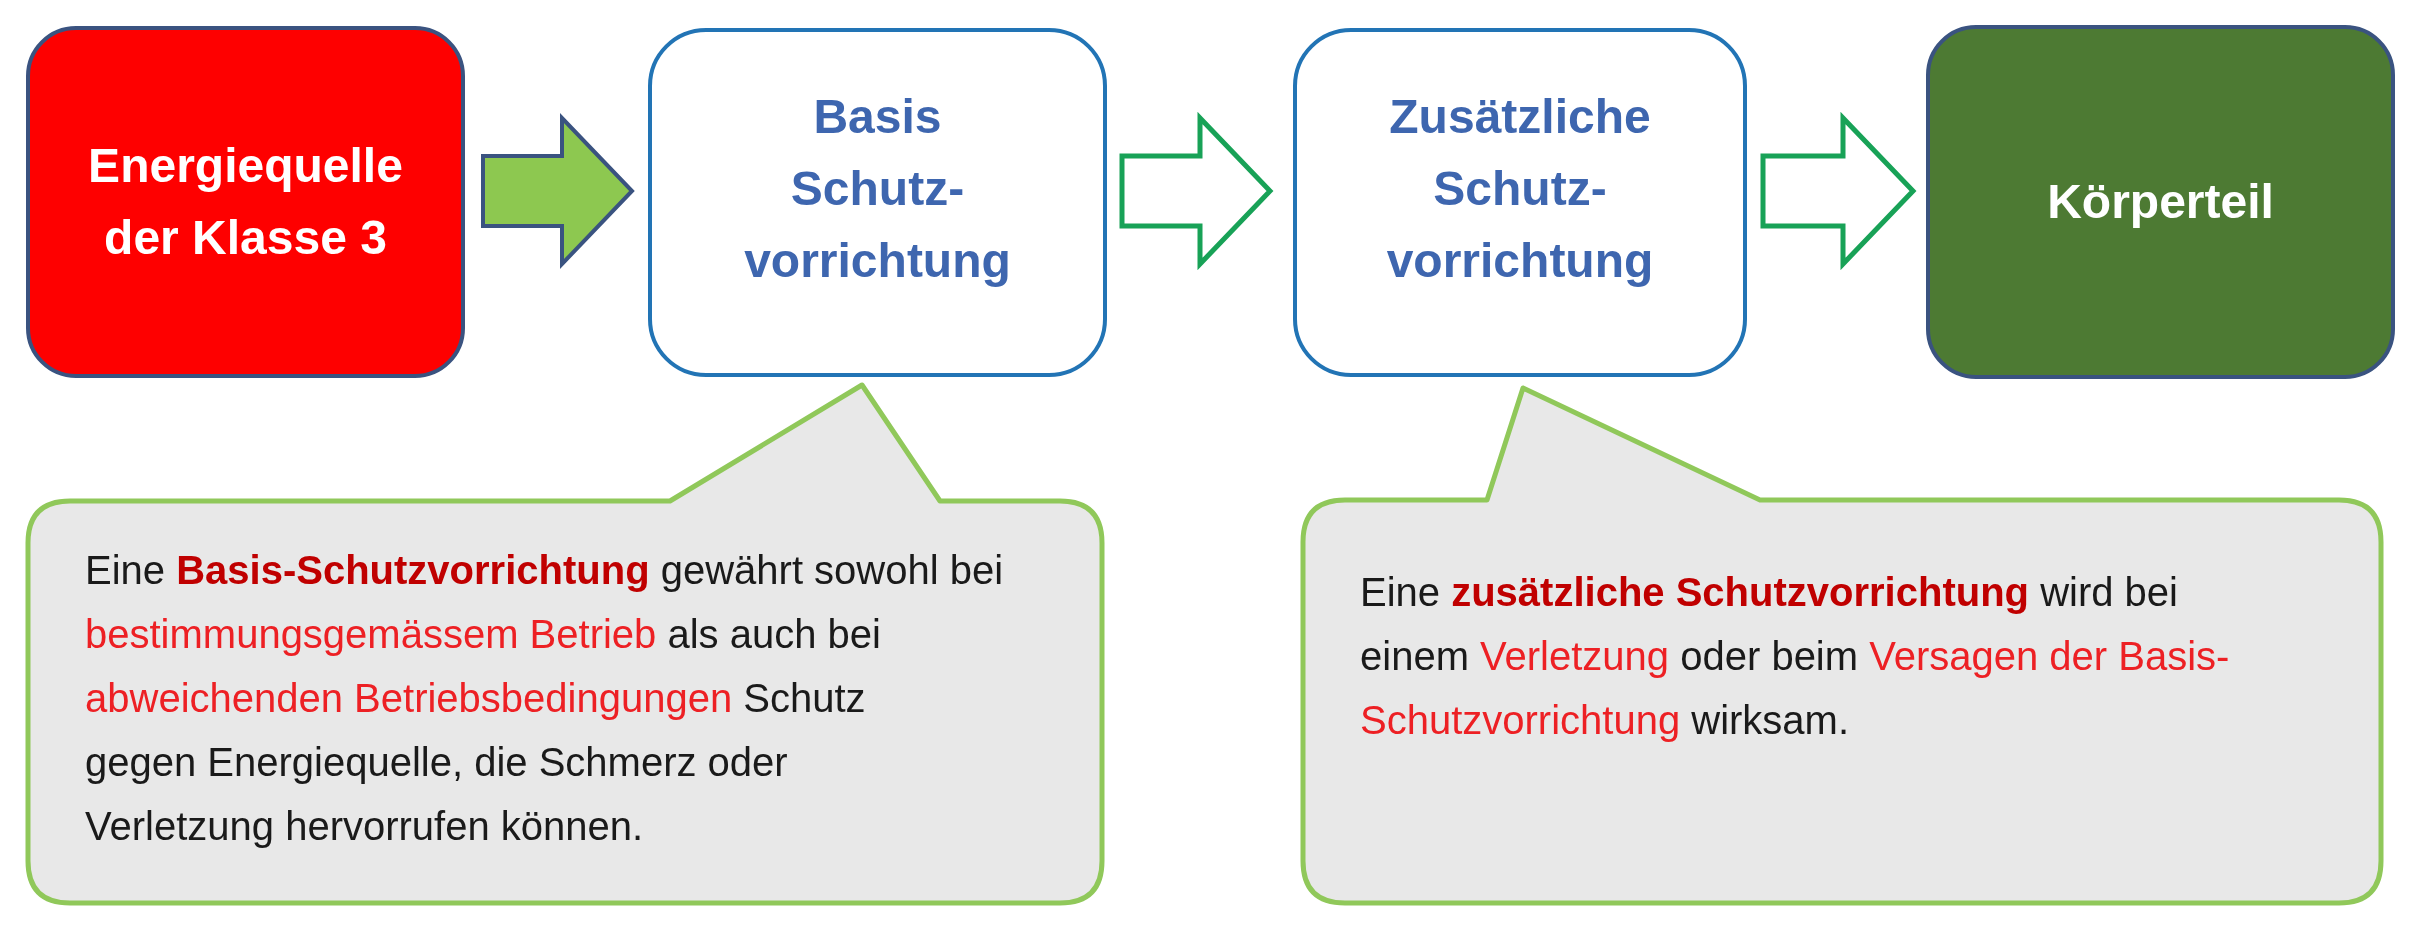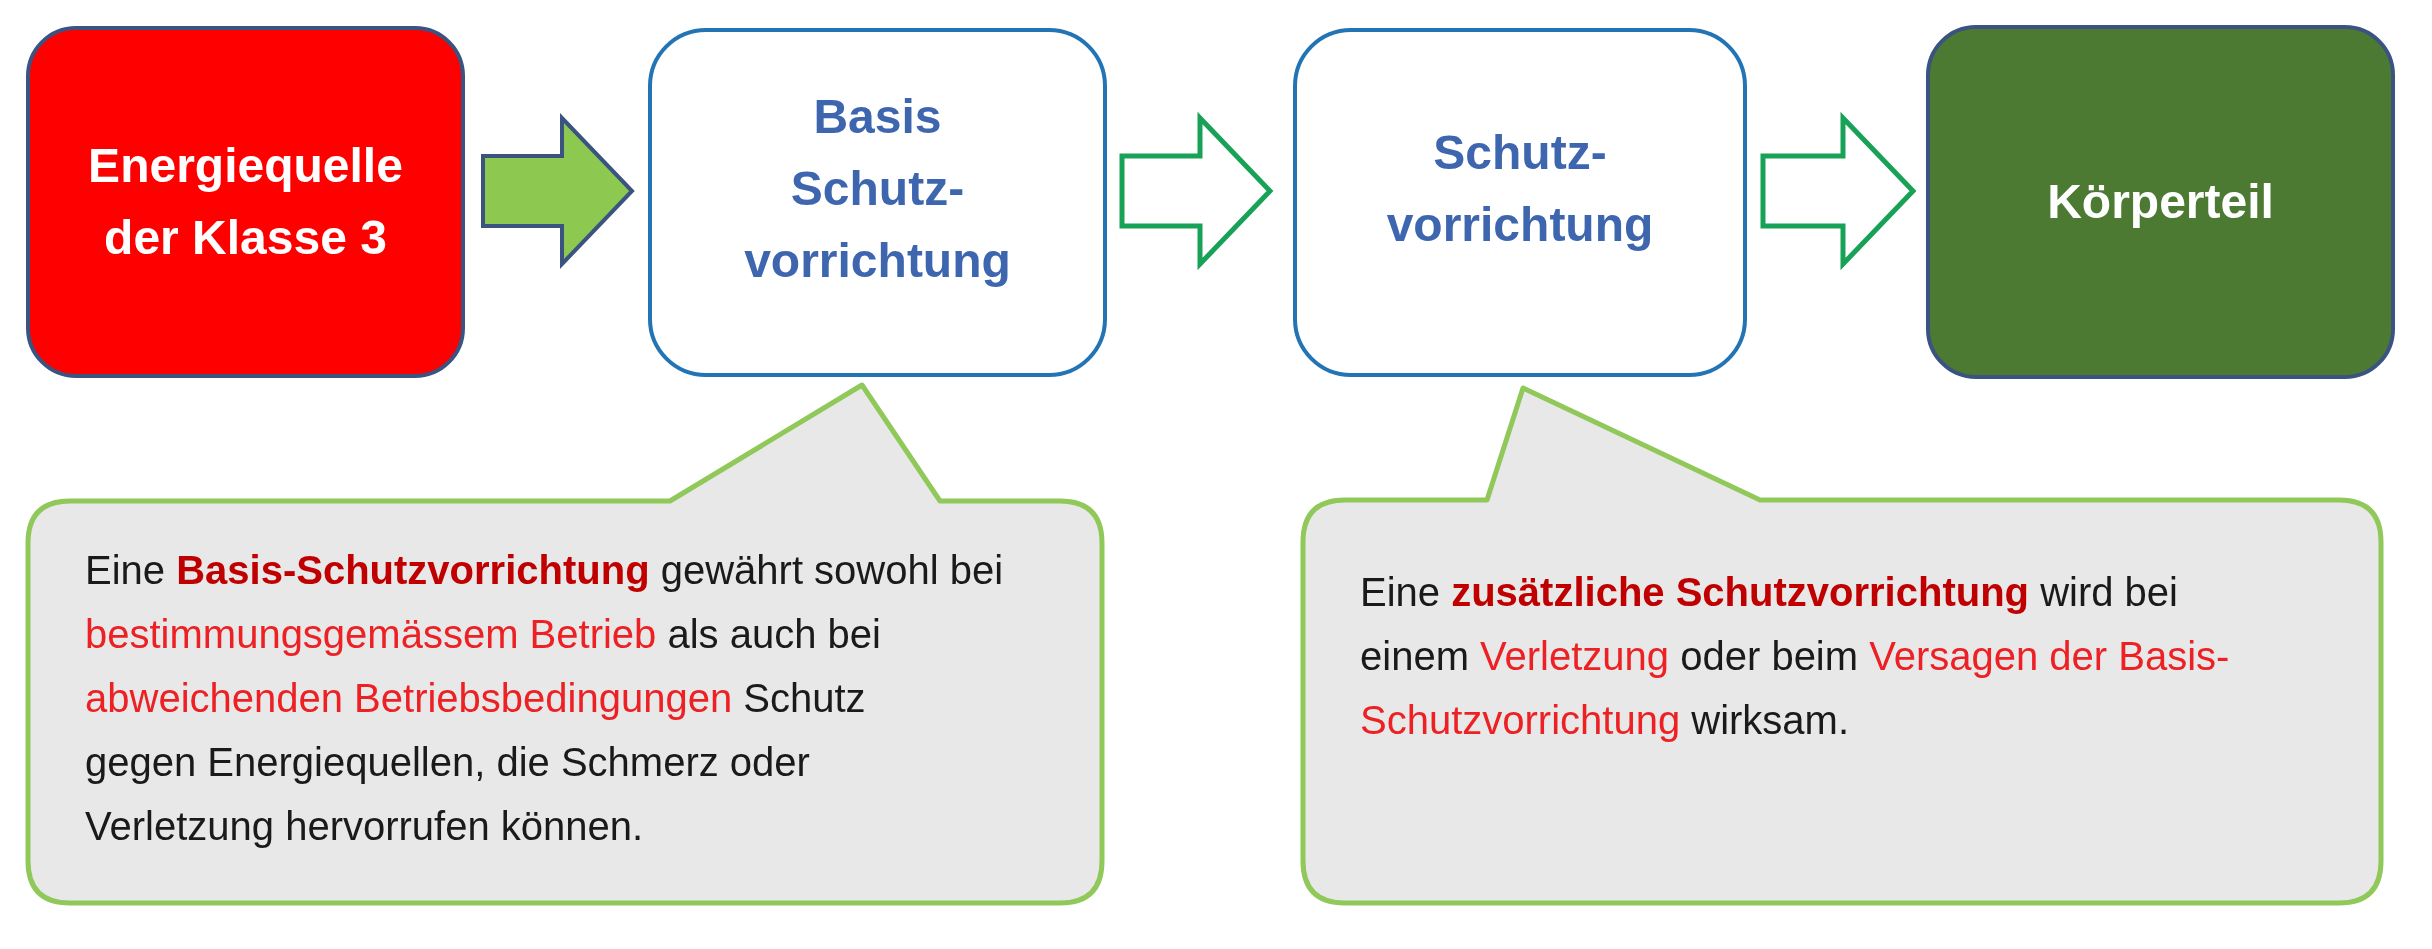--- a/index.html
+++ b/index.html
@@ -52,33 +52,34 @@
       <span>der Klasse 3</span>
     </div>
 
   <div class="boxtext t-blue" style="left:650px;top:16px;width:455px;height:345px;">
       <span>Basis</span>
       <span>Schutz-</span>
       <span>vorrichtung</span>
     </div>
 
   <div class="boxtext t-blue" style="left:1295px;top:16px;width:450px;height:345px;">
+      <span>Zusätzliche</span>
       <span>Schutz-</span>
       <span>vorrichtung</span>
     </div>
 
   <div class="boxtext t-white" style="left:1928px;top:27px;width:465px;height:350px;">
       <span>Körperteil</span>
     </div>
 
   <div class="callout-text" style="left:85px;top:538px;width:1000px;">
     <div class="line"><span class="k">Eine </span><span class="d">Basis-Schutzvorrichtung</span><span class="k"> gewährt sowohl bei</span></div>
     <div class="line"><span class="r">bestimmungsgemässem Betrieb</span><span class="k"> als auch bei</span></div>
     <div class="line"><span class="r">abweichenden Betriebsbedingungen</span><span class="k"> Schutz</span></div>
-    <div class="line"><span class="k">gegen Energiequellen, die Schmerz oder</span></div>
+    <div class="line"><span class="k">gegen Energiequelle, die Schmerz oder</span></div>
     <div class="line"><span class="k">Verletzung hervorrufen können.</span></div>
   </div>
 
   <div class="callout-text" style="left:1360px;top:560px;width:980px;">
     <div class="line"><span class="k">Eine </span><span class="d">zusätzliche Schutzvorrichtung</span><span class="k"> wird bei</span></div>
     <div class="line"><span class="k">einem </span><span class="r">Verletzung</span><span class="k"> oder beim </span><span class="r">Versagen der Basis-</span></div>
     <div class="line"><span class="r">Schutzvorrichtung</span><span class="k"> wirksam.</span></div>
   </div>
 
 </div>

